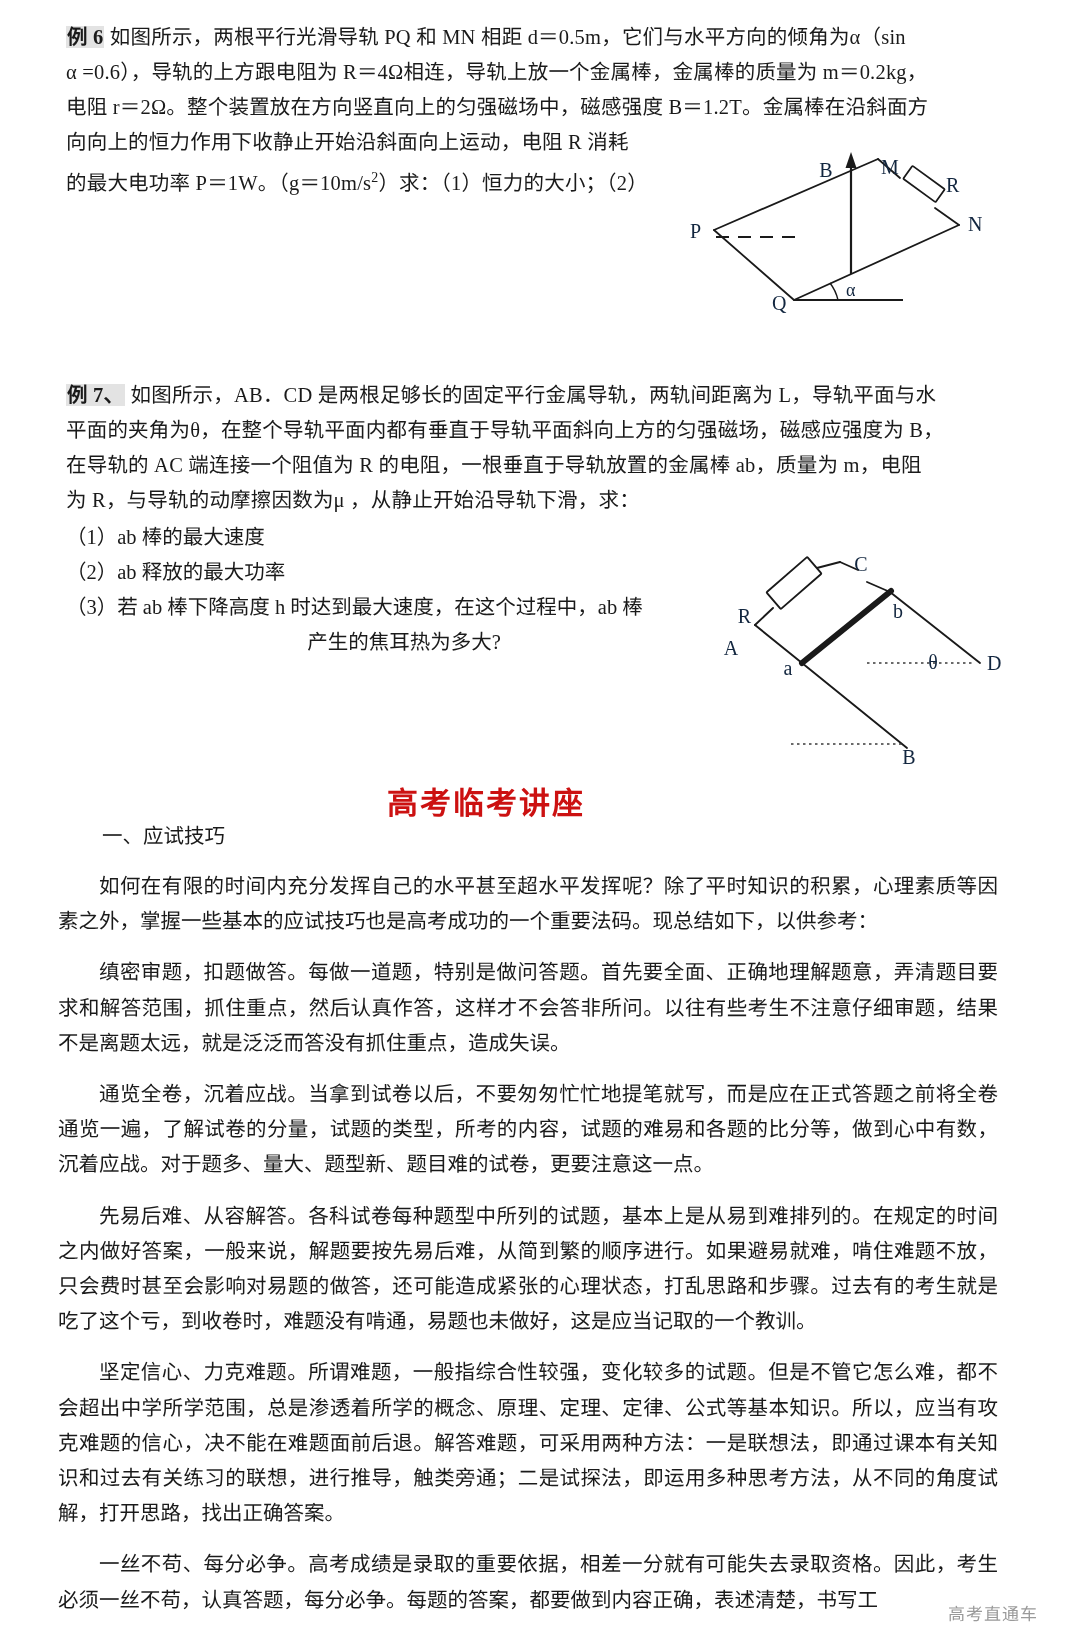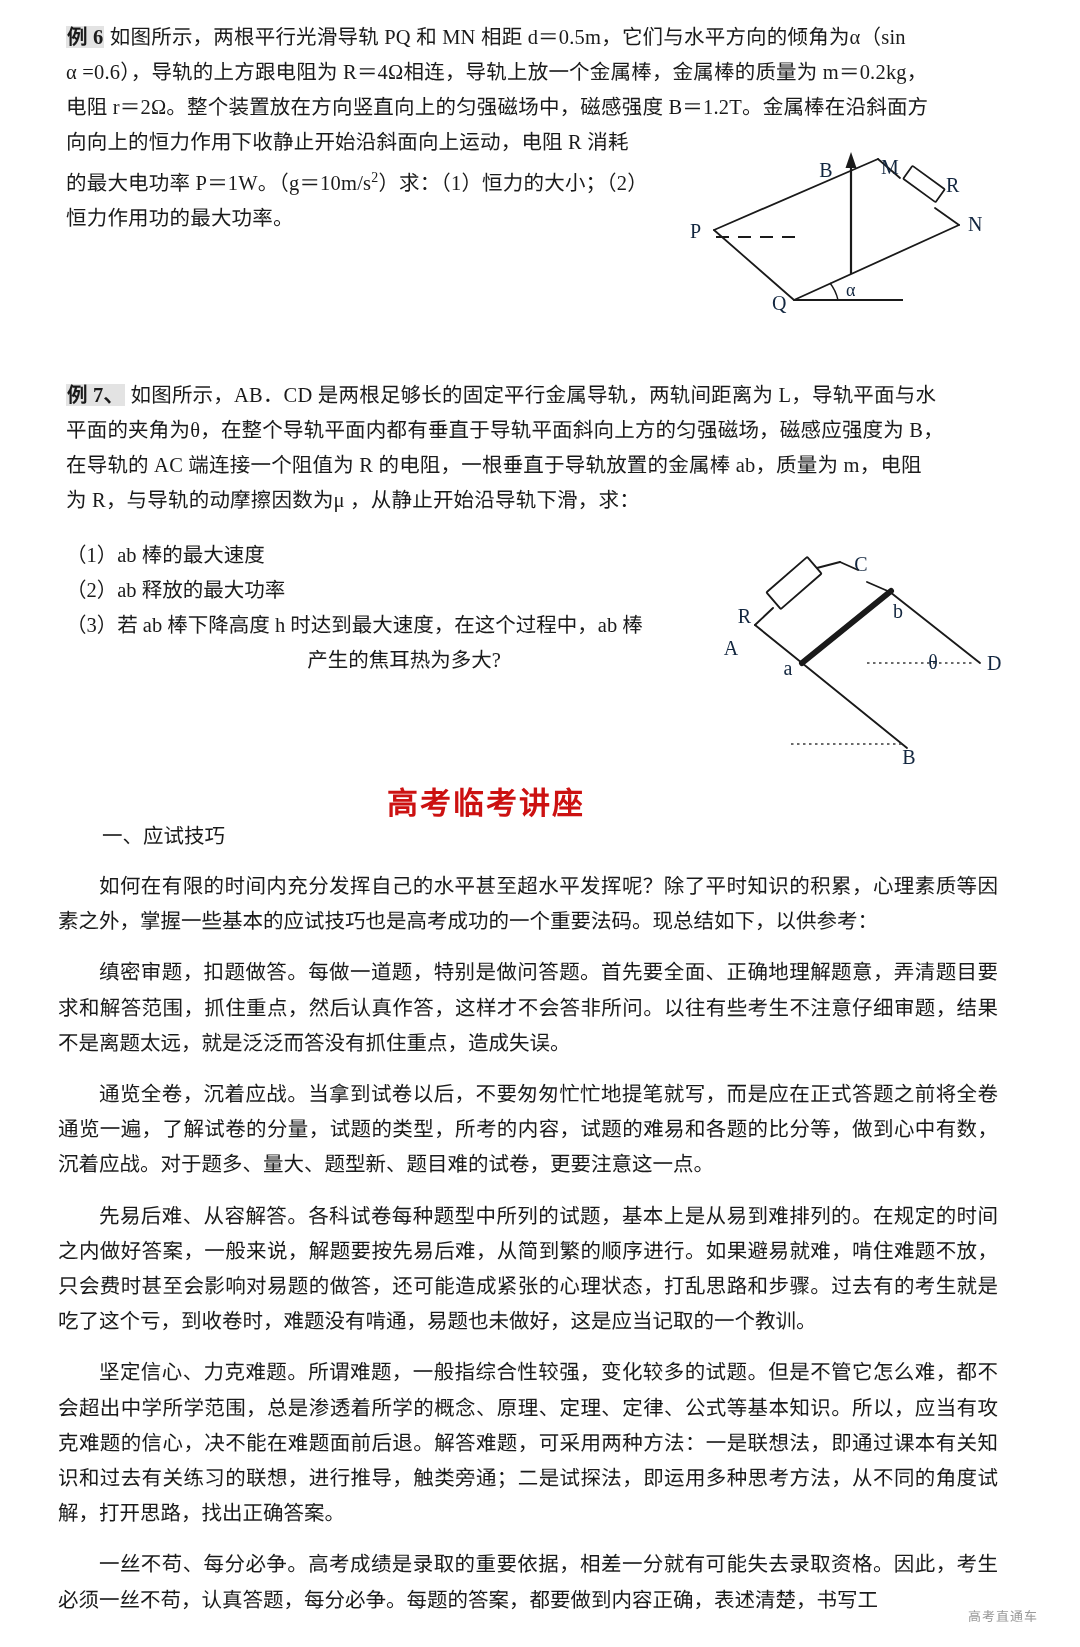--- a/index.html
+++ b/index.html
@@ -63,21 +63,21 @@
   }
 
   
   #ex7 {
     position: absolute;
     left: 66px;
     top: 378px;
     width: 950px;
   }
   #ex7 .questions {
-    margin-top: 20px;
+    margin-top: 2px;
   }
   #ex7 .q {
     font-size: 20.5px;
     line-height: 35px;
     width: 640px;
   }
   #ex7 .q.q3 {
     width: 640px;
   }
   #ex7 .q .cont {
@@ -131,21 +131,21 @@
     margin: 16px;
     letter-spacing: 0px;
   }
 
   
   #footer-watermark {
     position: absolute;
     right: 42px;
     bottom: 22px;
     font-family: "Liberation Sans", "DejaVu Sans", sans-serif;
-    font-size: 13px;
+    font-size: 17px;
     color: #9a9a9a;
     letter-spacing: 1px;
   }
 
   svg { display: block; overflow: visible; }
   .lbl {
     font-family: "Liberation Serif", "DejaVu Serif", serif;
     font-size: 20px;
     fill: #12263f;
   }
@@ -170,23 +170,20 @@
       <span>α =0.6），导轨的上方跟电阻为 R＝4Ω相连，导轨上放一个金属棒，金属棒的质量为 m＝0.2kg，</span>
     </div>
     <div class="para body">
       <span>电阻 r＝2Ω。整个装置放在方向竖直向上的匀强磁场中，磁感强度 B＝1.2T。金属棒在沿斜面方</span>
     </div>
     <div class="para tail">
       <span>向向上的恒力作用下收静止开始沿斜面向上运动，电阻 R 消耗</span>
     </div>
     <div class="para tail">
       <span>的最大电功率 P＝1W。（g＝10m/s</span><sup>2</sup><span>）求：（1）恒力的大小；（2）</span>
-    </div>
-    <div class="para tail">
-      <span>恒力作用功的最大功率。</span>
     </div>
   </div>
 
   <div id="fig6">
     <svg width="345" height="215" viewBox="0 0 345 215">
 
       <g stroke="#1a1a1a" stroke-width="1.8" fill="none" stroke-linecap="round">
         <line x1="36" y1="78" x2="200" y2="7"></line>
         <line x1="200" y1="7" x2="222" y2="26"></line>
         <line x1="257" y1="56" x2="281" y2="73"></line>

